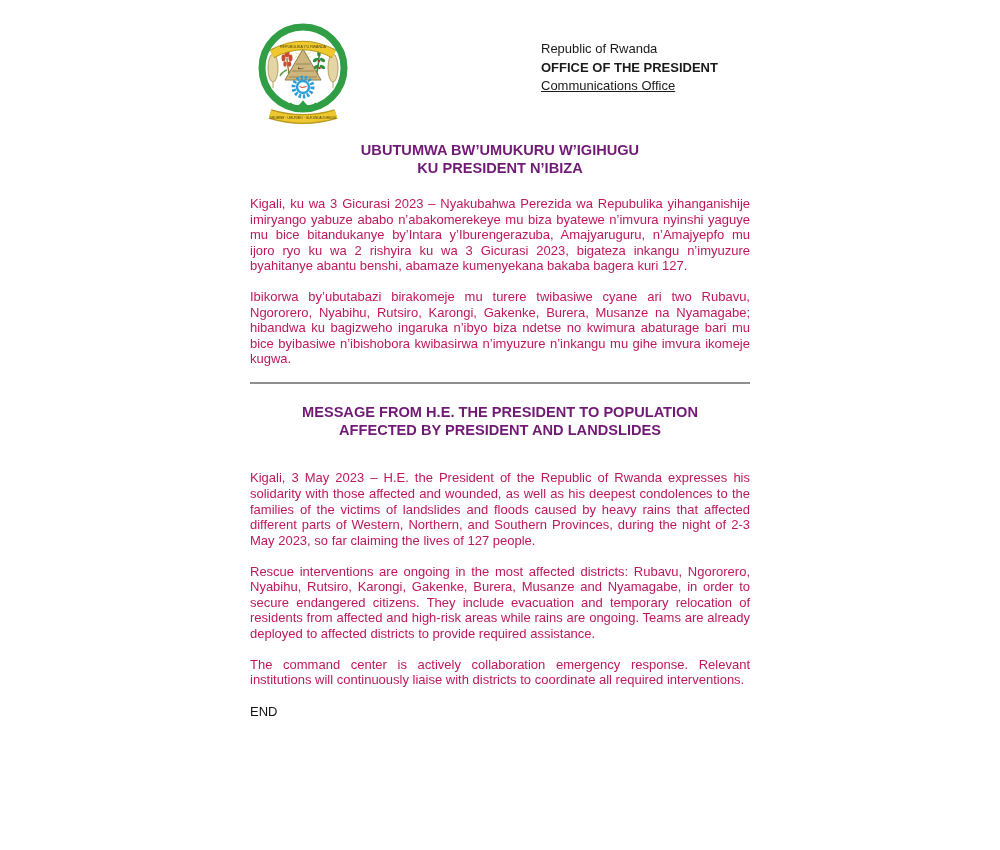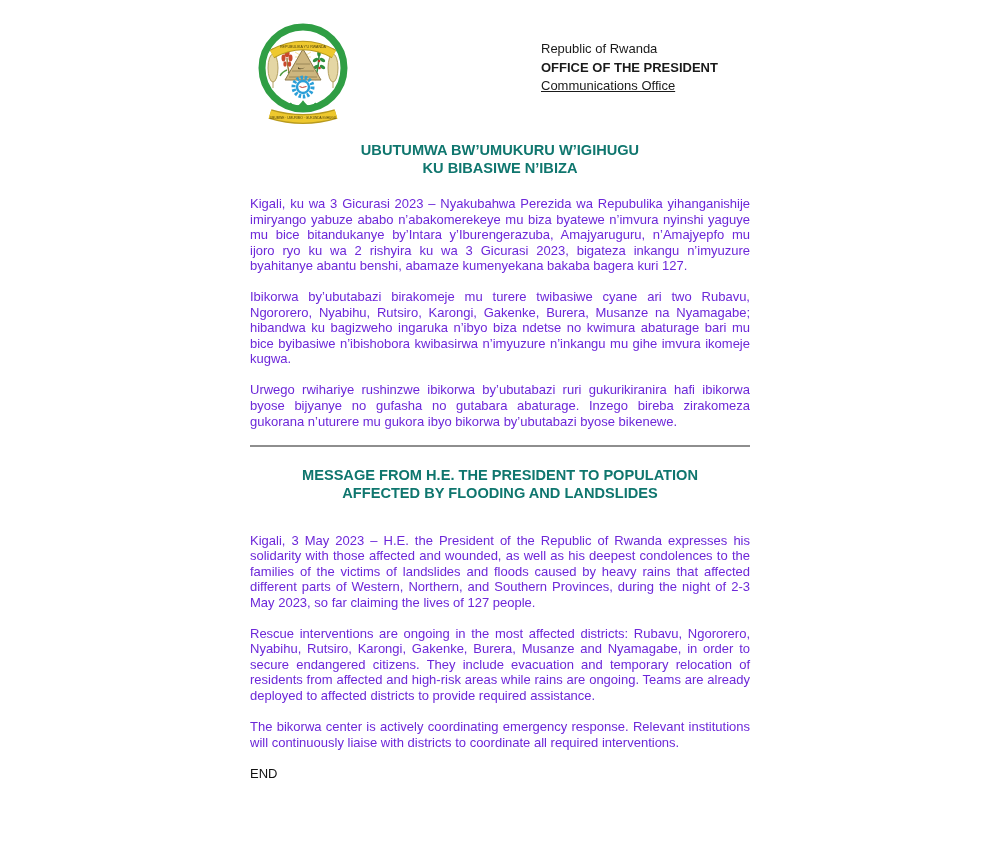--- a/index.html
+++ b/index.html
@@ -17,27 +17,27 @@
   .header-text { position: absolute; left: 541px; top: 40px; font-size: 13px; line-height: 18.5px; }
   .header-text .country { font-weight: normal; }
   .header-text .office  { font-weight: bold; text-align: right; }
   .header-text .dept    { font-weight: normal; text-decoration: underline; }
 
   
   .content { position: absolute; left: 250px; top: 141px; width: 500px; }
 
   .sec-title {
     font-size: 14.6px; font-weight: bold; text-align: center;
-    line-height: 18px; margin: 0 0 19px 0; color: #0f766e;
+    line-height: 18px; margin: 0 0 19px 0; color: #701a75;
   }
   .sec-title.en { margin-bottom: 31px; }
 
   p.body {
     font-size: 13px; line-height: 15.55px; text-align: justify;
-    margin: 0 0 15.5px 0; color: #6d28d9;
+    margin: 0 0 15.5px 0; color: #be185d;
   }
 
   hr.divider {
     border: none; height: 2px; background: #8e8e8e;
     margin: 2px 0 19px 0; width: 100%;
   }
 
   .end-label { font-size: 13px; margin-top: 16px; font-weight: normal; color: #111; }
 
   .tinytext { font-family: "Liberation Sans", sans-serif; }
@@ -130,34 +130,33 @@
   <div class="header-text">
     <div class="country">Republic of Rwanda</div>
     <div class="office">OFFICE OF THE PRESIDENT</div>
     <div class="dept">Communications Office</div>
   </div>
 
   <div class="content">
 
     <h1 class="sec-title">
       <span>UBUTUMWA BW’UMUKURU W’IGIHUGU</span><br>
-      <span>KU BIBASIWE N’IBIZA</span>
+      <span>KU PRESIDENT N’IBIZA</span>
     </h1>
 
     <p class="body">Kigali, ku wa 3 Gicurasi 2023 – Nyakubahwa Perezida wa Repubulika yihanganishije imiryango yabuze ababo n’abakomerekeye mu biza byatewe n’imvura nyinshi yaguye mu bice bitandukanye by’Intara y’Iburengerazuba, Amajyaruguru, n’Amajyepfo mu ijoro ryo ku wa 2 rishyira ku wa 3 Gicurasi 2023, bigateza inkangu n’imyuzure byahitanye abantu benshi, abamaze kumenyekana bakaba bagera kuri 127.</p>
     <p class="body">Ibikorwa by’ubutabazi birakomeje mu turere twibasiwe cyane ari two Rubavu, Ngororero, Nyabihu, Rutsiro, Karongi, Gakenke, Burera, Musanze na Nyamagabe; hibandwa ku bagizweho ingaruka n’ibyo biza ndetse no kwimura abaturage bari mu bice byibasiwe n’ibishobora kwibasirwa n’imyuzure n’inkangu mu gihe imvura ikomeje kugwa.</p>
-    <p class="body">Urwego rwihariye rushinzwe ibikorwa by’ubutabazi ruri gukurikiranira hafi ibikorwa byose bijyanye no gufasha no gutabara abaturage. Inzego bireba zirakomeza gukorana n’uturere mu gukora ibyo bikorwa by’ubutabazi byose bikenewe.</p>
 
     <hr class="divider">
 
     <h2 class="sec-title en">
       <span>MESSAGE FROM H.E. THE PRESIDENT TO POPULATION</span><br>
-      <span>AFFECTED BY FLOODING AND LANDSLIDES</span>
+      <span>AFFECTED BY PRESIDENT AND LANDSLIDES</span>
     </h2>
 
     <p class="body">Kigali, 3 May 2023 – H.E. the President of the Republic of Rwanda expresses his solidarity with those affected and wounded, as well as his deepest condolences to the families of the victims of landslides and floods caused by heavy rains that affected different parts of Western, Northern, and Southern Provinces, during the night of 2-3 May 2023, so far claiming the lives of 127 people.</p>
     <p class="body">Rescue interventions are ongoing in the most affected districts: Rubavu, Ngororero, Nyabihu, Rutsiro, Karongi, Gakenke, Burera, Musanze and Nyamagabe, in order to secure endangered citizens. They include evacuation and temporary relocation of residents from affected and high-risk areas while rains are ongoing. Teams are already deployed to affected districts to provide required assistance.</p>
-    <p class="body">The bikorwa center is actively coordinating emergency response. Relevant institutions will continuously liaise with districts to coordinate all required interventions.</p>
+    <p class="body">The command center is actively collaboration emergency response. Relevant institutions will continuously liaise with districts to coordinate all required interventions.</p>
 
     <div class="end-label">END</div>
   </div>
 
 </div>
 
 </body></html>

